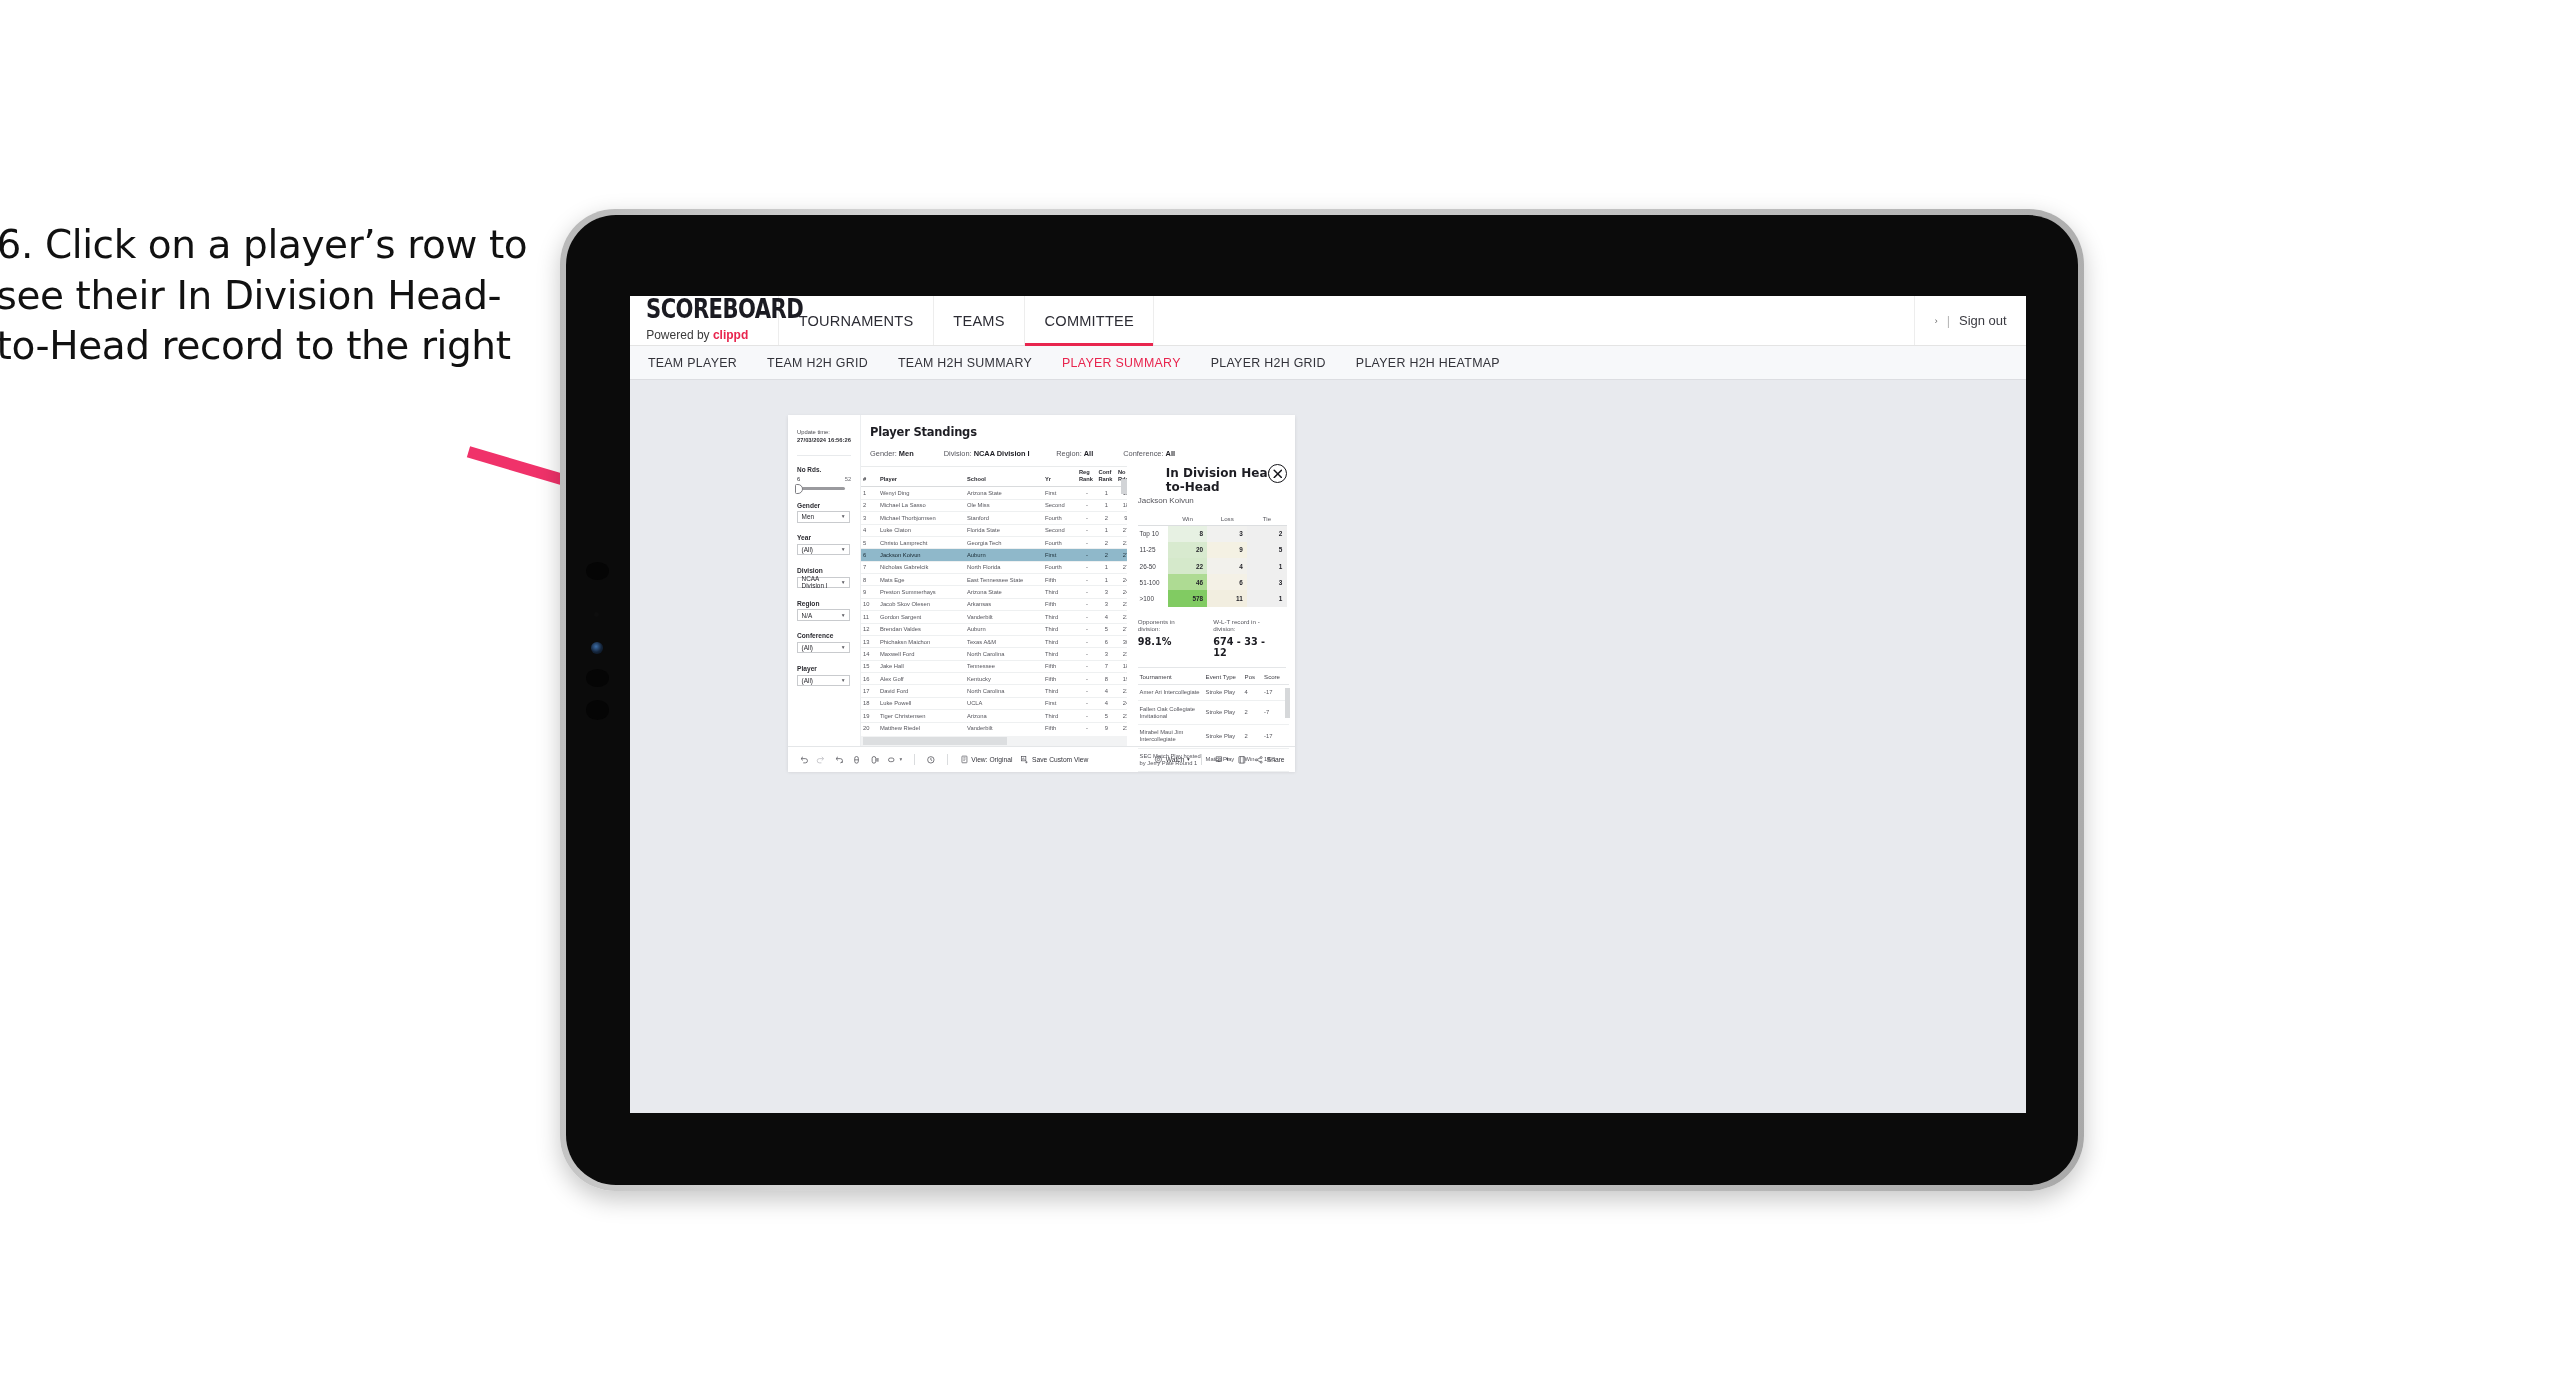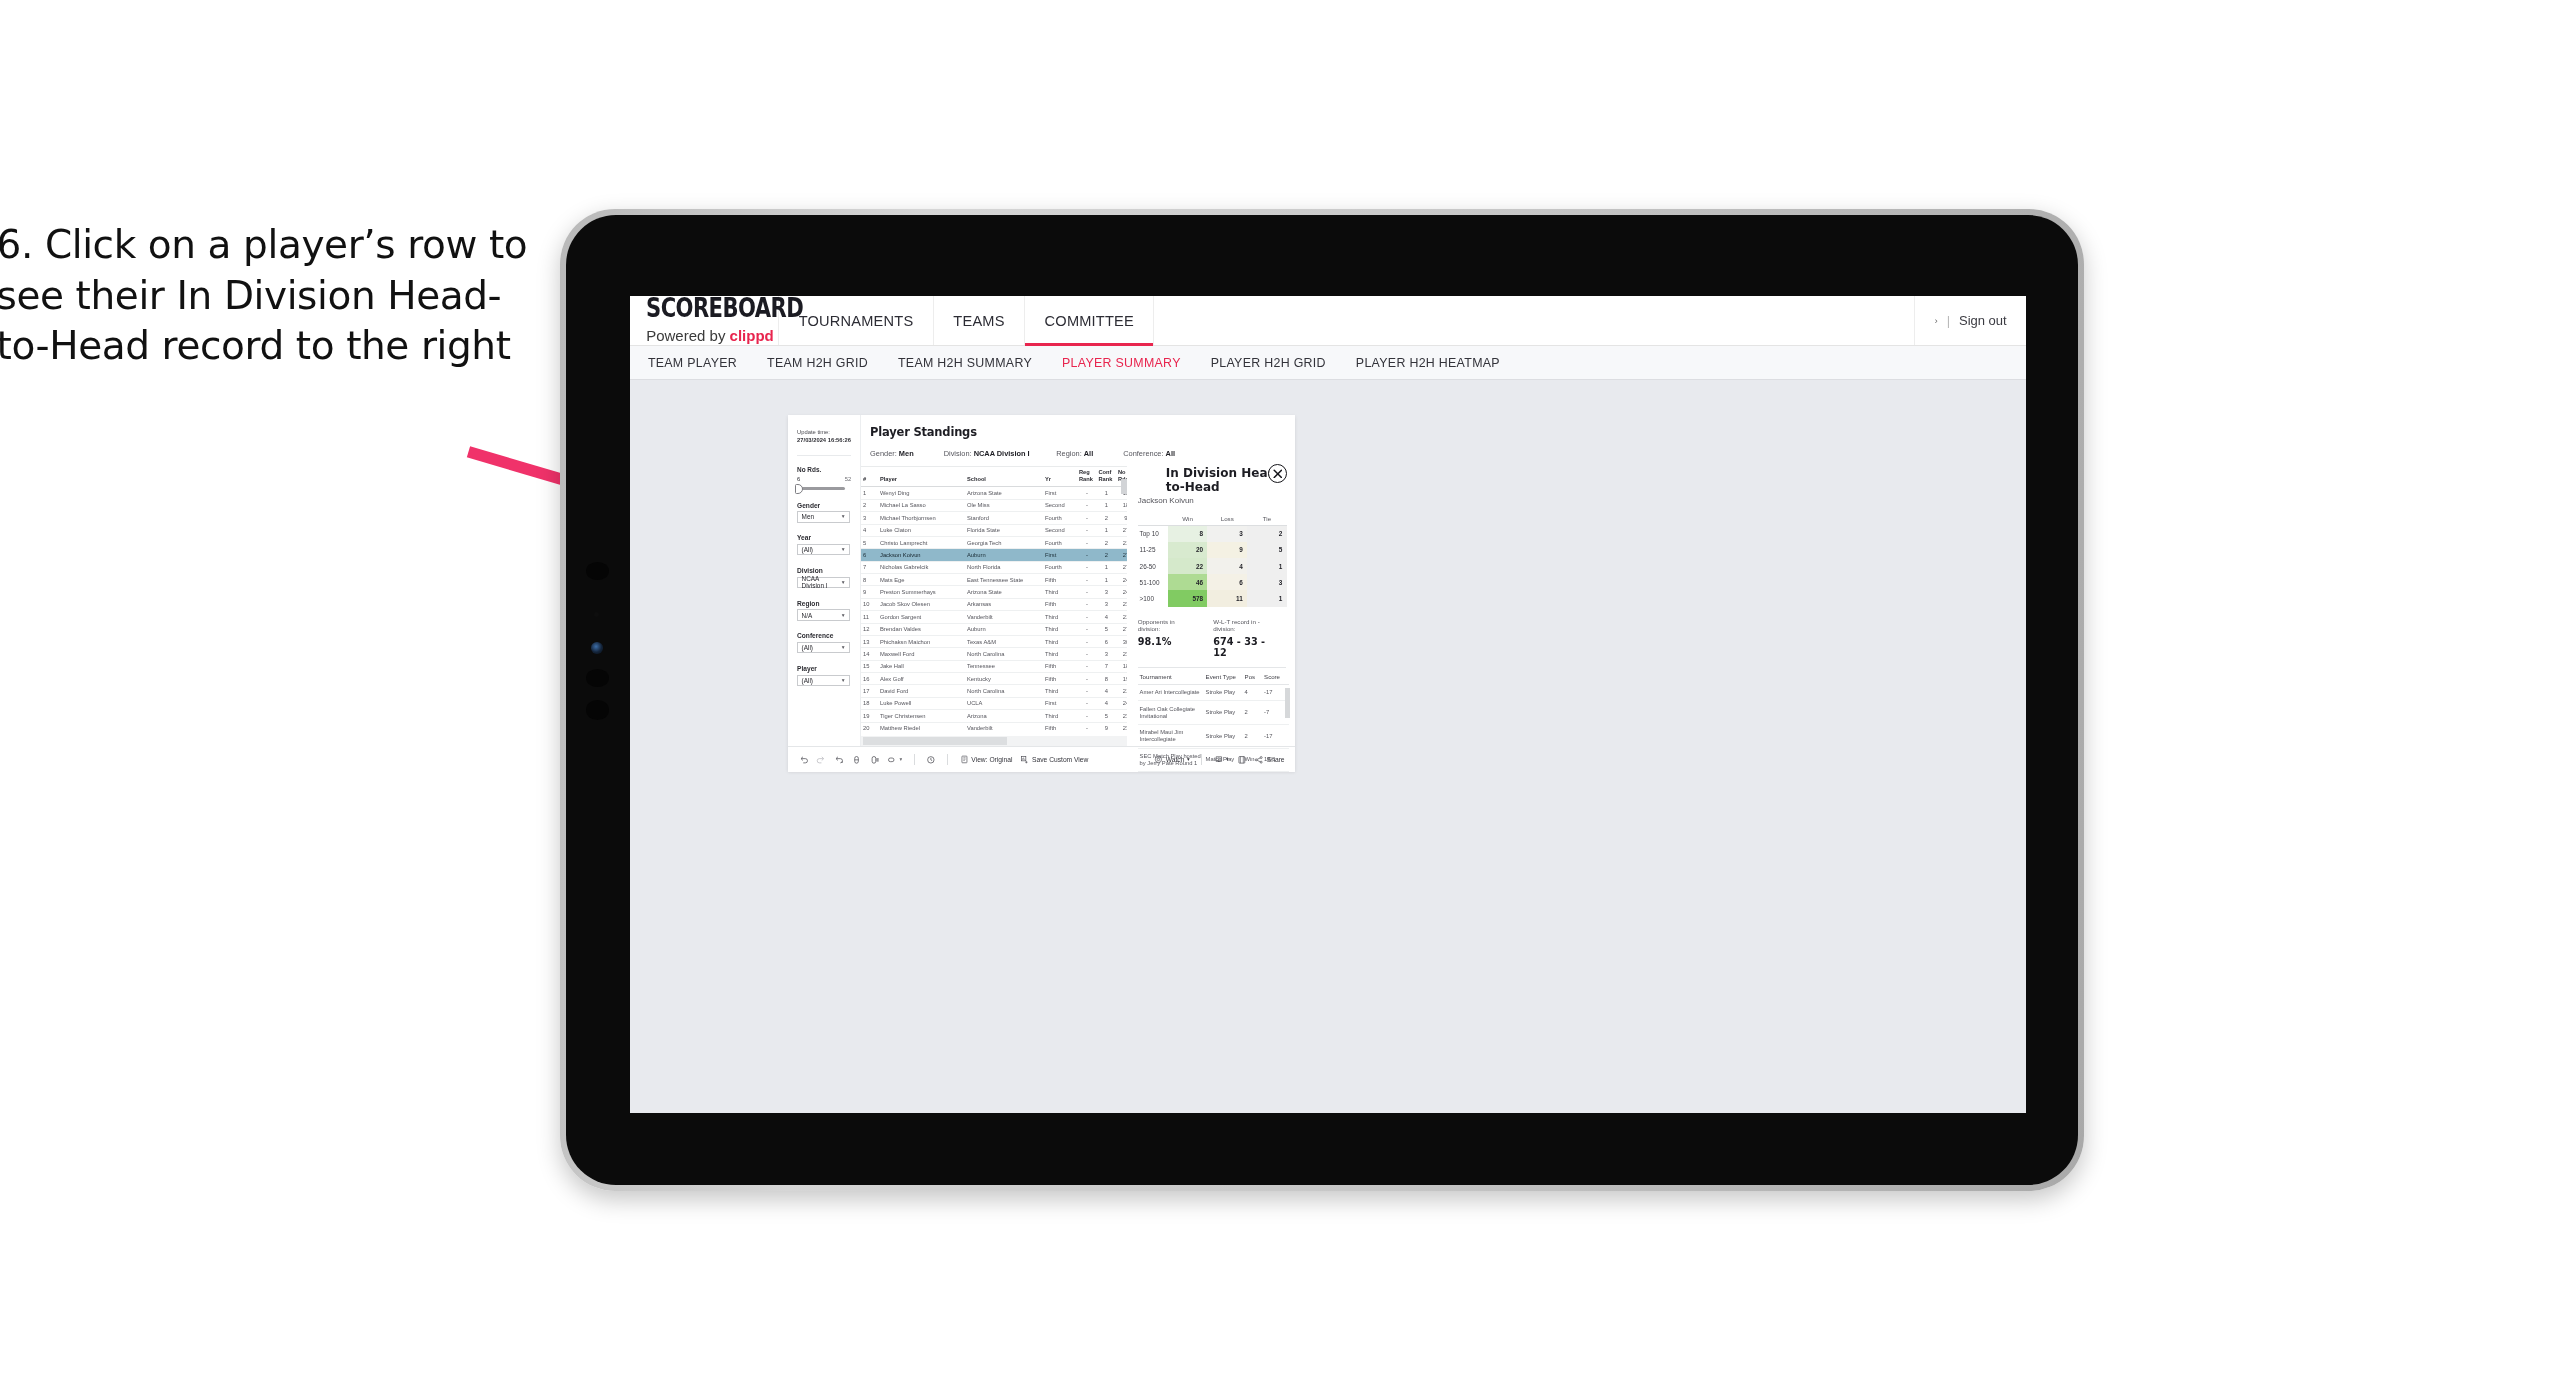--- a/index.html
+++ b/index.html
@@ -67,21 +67,21 @@
     width: 149px; display: flex; flex-direction: column;
     justify-content: center; padding-left: 16px;
     border-right: 0.9px solid #ededed;
   }
   #brand-title {
     font-family: "DejaVu Sans", sans-serif;
     font-weight: 700; font-size: 22px; line-height: 1;
     letter-spacing: -0.6px; color: #1b1b22;
     transform: scaleY(1.18) scaleX(0.96); transform-origin: left center;
   }
-  #brand-sub { font-size: 15px; color: #3a3a3a; margin-top: 7px; }
+  #brand-sub { font-size: 12px; color: #3a3a3a; margin-top: 7px; }
   #brand-sub b { color: #e8254e; font-weight: 700; }
 
   .topnav-item {
     display: flex; align-items: center; padding: 0 19.5px;
     font-size: 14.6px; color: #2c2c34; letter-spacing: 0.2px;
     border-right: 0.9px solid #ededed; position: relative;
     cursor: pointer;
   }
   .topnav-item.active::after {
     content:""; position:absolute; left:0; right:0; bottom:-0.9px;

